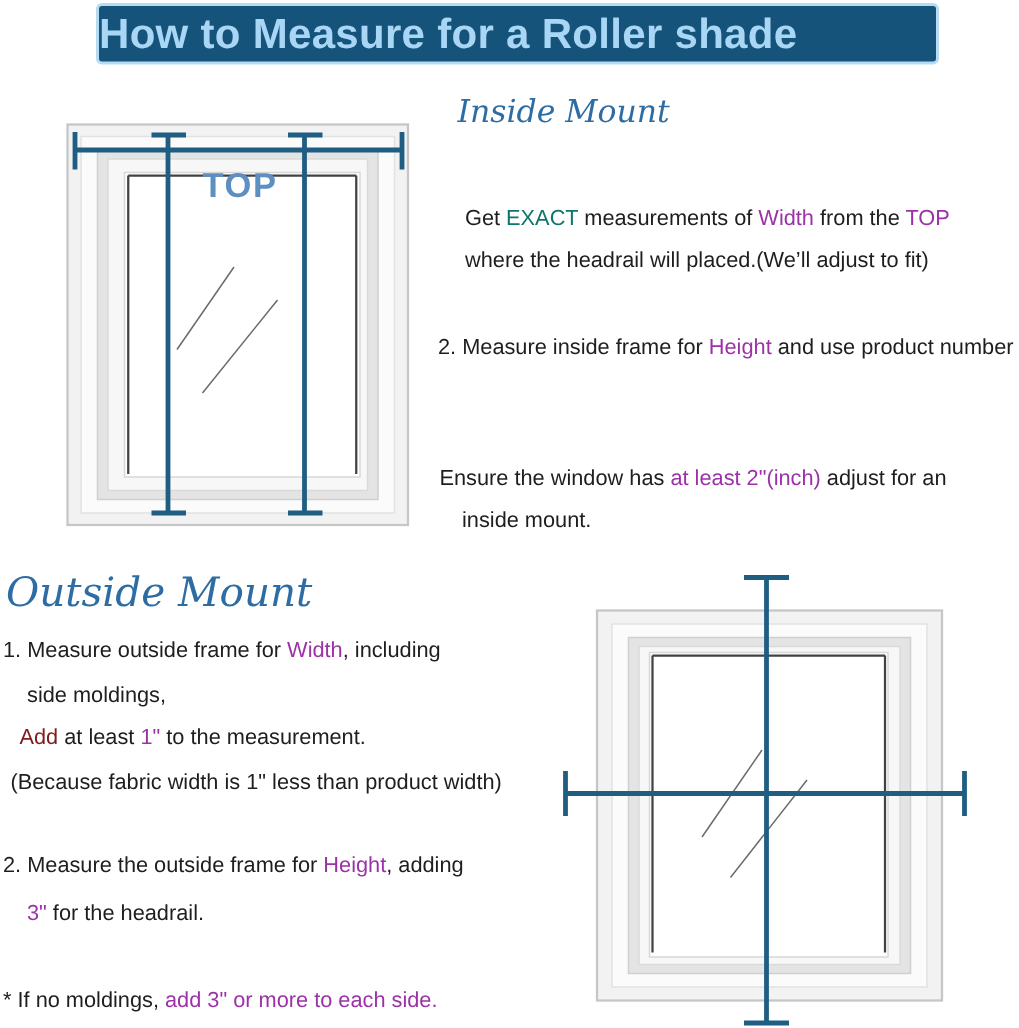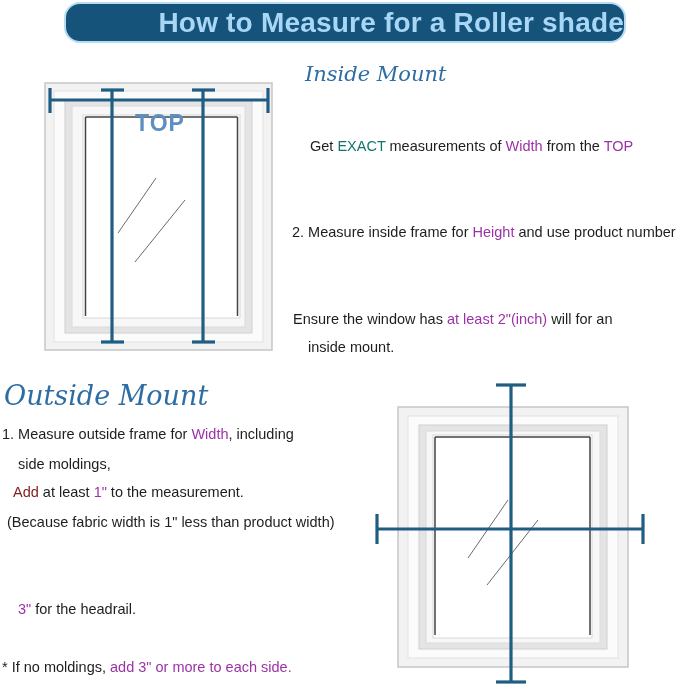--- a/index.html
+++ b/index.html
@@ -3,22 +3,22 @@
 <meta charset="utf-8">
 <style>
   html,body{margin:0;padding:0;background:#ffffff;}
   .page{
     position:relative;width:679px;height:685px;background:#ffffff;overflow:hidden;
     font-family:"Liberation Sans",sans-serif;color:var(--body_text,#1e1e1e);
   }
   .banner{
     position:absolute;left:64px;top:2px;width:558px;height:37px;
     background:var(--banner_bg,#15537b);
-    border:2px solid #b5dcf2;border-radius:16px;
-    display:flex;align-items:center;justify-content:flex-end;
+    border:2px solid #b5dcf2;border-radius:4px;
+    display:flex;align-items:center;justify-content:flex-start;
   }
   .banner-title{
     color:var(--banner_text,#a9d6f5);
     font-size:28px;font-weight:700;letter-spacing:0.2px;white-space:nowrap;
   }
   .block{position:absolute;}
   .h-serif{
     position:absolute;font-family:"DejaVu Serif","Liberation Serif",serif;
     font-style:italic;color:var(--heading_blue,#2e6da4);white-space:nowrap;
   }
@@ -70,31 +70,33 @@
     <line class="mline" x1="63" y1="264" x2="86" y2="264"></line>
     <line class="mline" x1="165" y1="12" x2="165" y2="264"></line>
     <line class="mline" x1="154" y1="12" x2="177" y2="12"></line>
     <line class="mline" x1="154" y1="264" x2="177" y2="264"></line>
     <text class="top-label" x="122" y="53" text-anchor="middle">TOP</text>
   </svg>
 
   <div class="block" style="left:290px;top:60px;width:389px;height:310px;">
     <div class="h-serif" style="left:2px;top:2px;font-size:21px;margin-left:13px;">Inside Mount</div>
     <div class="tline" style="left:20px;top:77px;"><span>Get </span><span style="color: #0f766e;">EXACT</span><span> measurements of </span><span style="color: rgb(156, 50, 168);">Width</span><span> from the </span><span style="color: rgb(156, 50, 168);">TOP</span></div>
+    <div class="tline" style="left:20px;top:105px;"><span>where the headrail will placed.(We’ll adjust to fit)</span></div>
     <div class="tline" style="left:2px;top:163px;"><span>2. Measure inside frame for </span><span style="color: rgb(156, 50, 168);">Height</span><span> and use product number</span></div>
-    <div class="tline" style="left:3px;top:250px;"><span>Ensure the window has </span><span style="color: rgb(156, 50, 168);">at least 2"(inch)</span><span> will for an</span></div>
+    <div class="tline" style="left:3px;top:250px;"><span>Ensure the window has </span><span style="color: rgb(156, 50, 168);">at least 2"(inch)</span><span> adjust for an</span></div>
     <div class="tline" style="left:3px;top:278px;margin-left:15px;"><span>inside mount.</span></div>
   </div>
 
   <div class="block" style="left:2px;top:378px;width:365px;height:305px;">
     <div class="h-serif" style="left:2px;top:2px;font-size:27px;">Outside Mount</div>
     <div class="tline" style="left:0px;top:47px;"><span>1. Measure outside frame for </span><span style="color: rgb(156, 50, 168);">Width</span><span>, including</span></div>
     <div class="tline" style="left:16px;top:77px;"><span>side moldings,</span></div>
     <div class="tline" style="left:11px;top:105px;"><span style="color: #7f1d1d; margin-top: 20px;">Add</span><span> at least </span><span style="color: rgb(156, 50, 168);">1"</span><span> to the measurement.</span></div>
     <div class="tline" style="left:5px;top:135px;"><span>(Because fabric width is 1" less than product width)</span></div>
+    <div class="tline" style="left:0px;top:190px;"><span>2. Measure the outside frame for </span><span style="color: rgb(156, 50, 168);">Height</span><span>, adding</span></div>
     <div class="tline" style="left:16px;top:222px;"><span style="color: rgb(156, 50, 168);">3"</span><span>  for the headrail.</span></div>
     <div class="tline" style="left:0px;top:280px;"><span>* If no moldings, </span><span style="color: rgb(156, 50, 168);">add 3" or more to each side.</span></div>
   </div>
 
   <svg class="win" style="left:368px;top:378px;" width="295" height="307" viewBox="0 0 295 307">
     <rect class="frame-outer" x="30" y="29" width="230" height="260"></rect>
     <rect class="frame-bevel" x="40" y="38" width="210" height="242"></rect>
     <rect class="frame-channel" x="51" y="47" width="188" height="224"></rect>
     <rect class="frame-sash" x="58" y="53" width="174" height="212"></rect>
     <rect class="glass" x="65" y="57" width="159" height="203"></rect>

